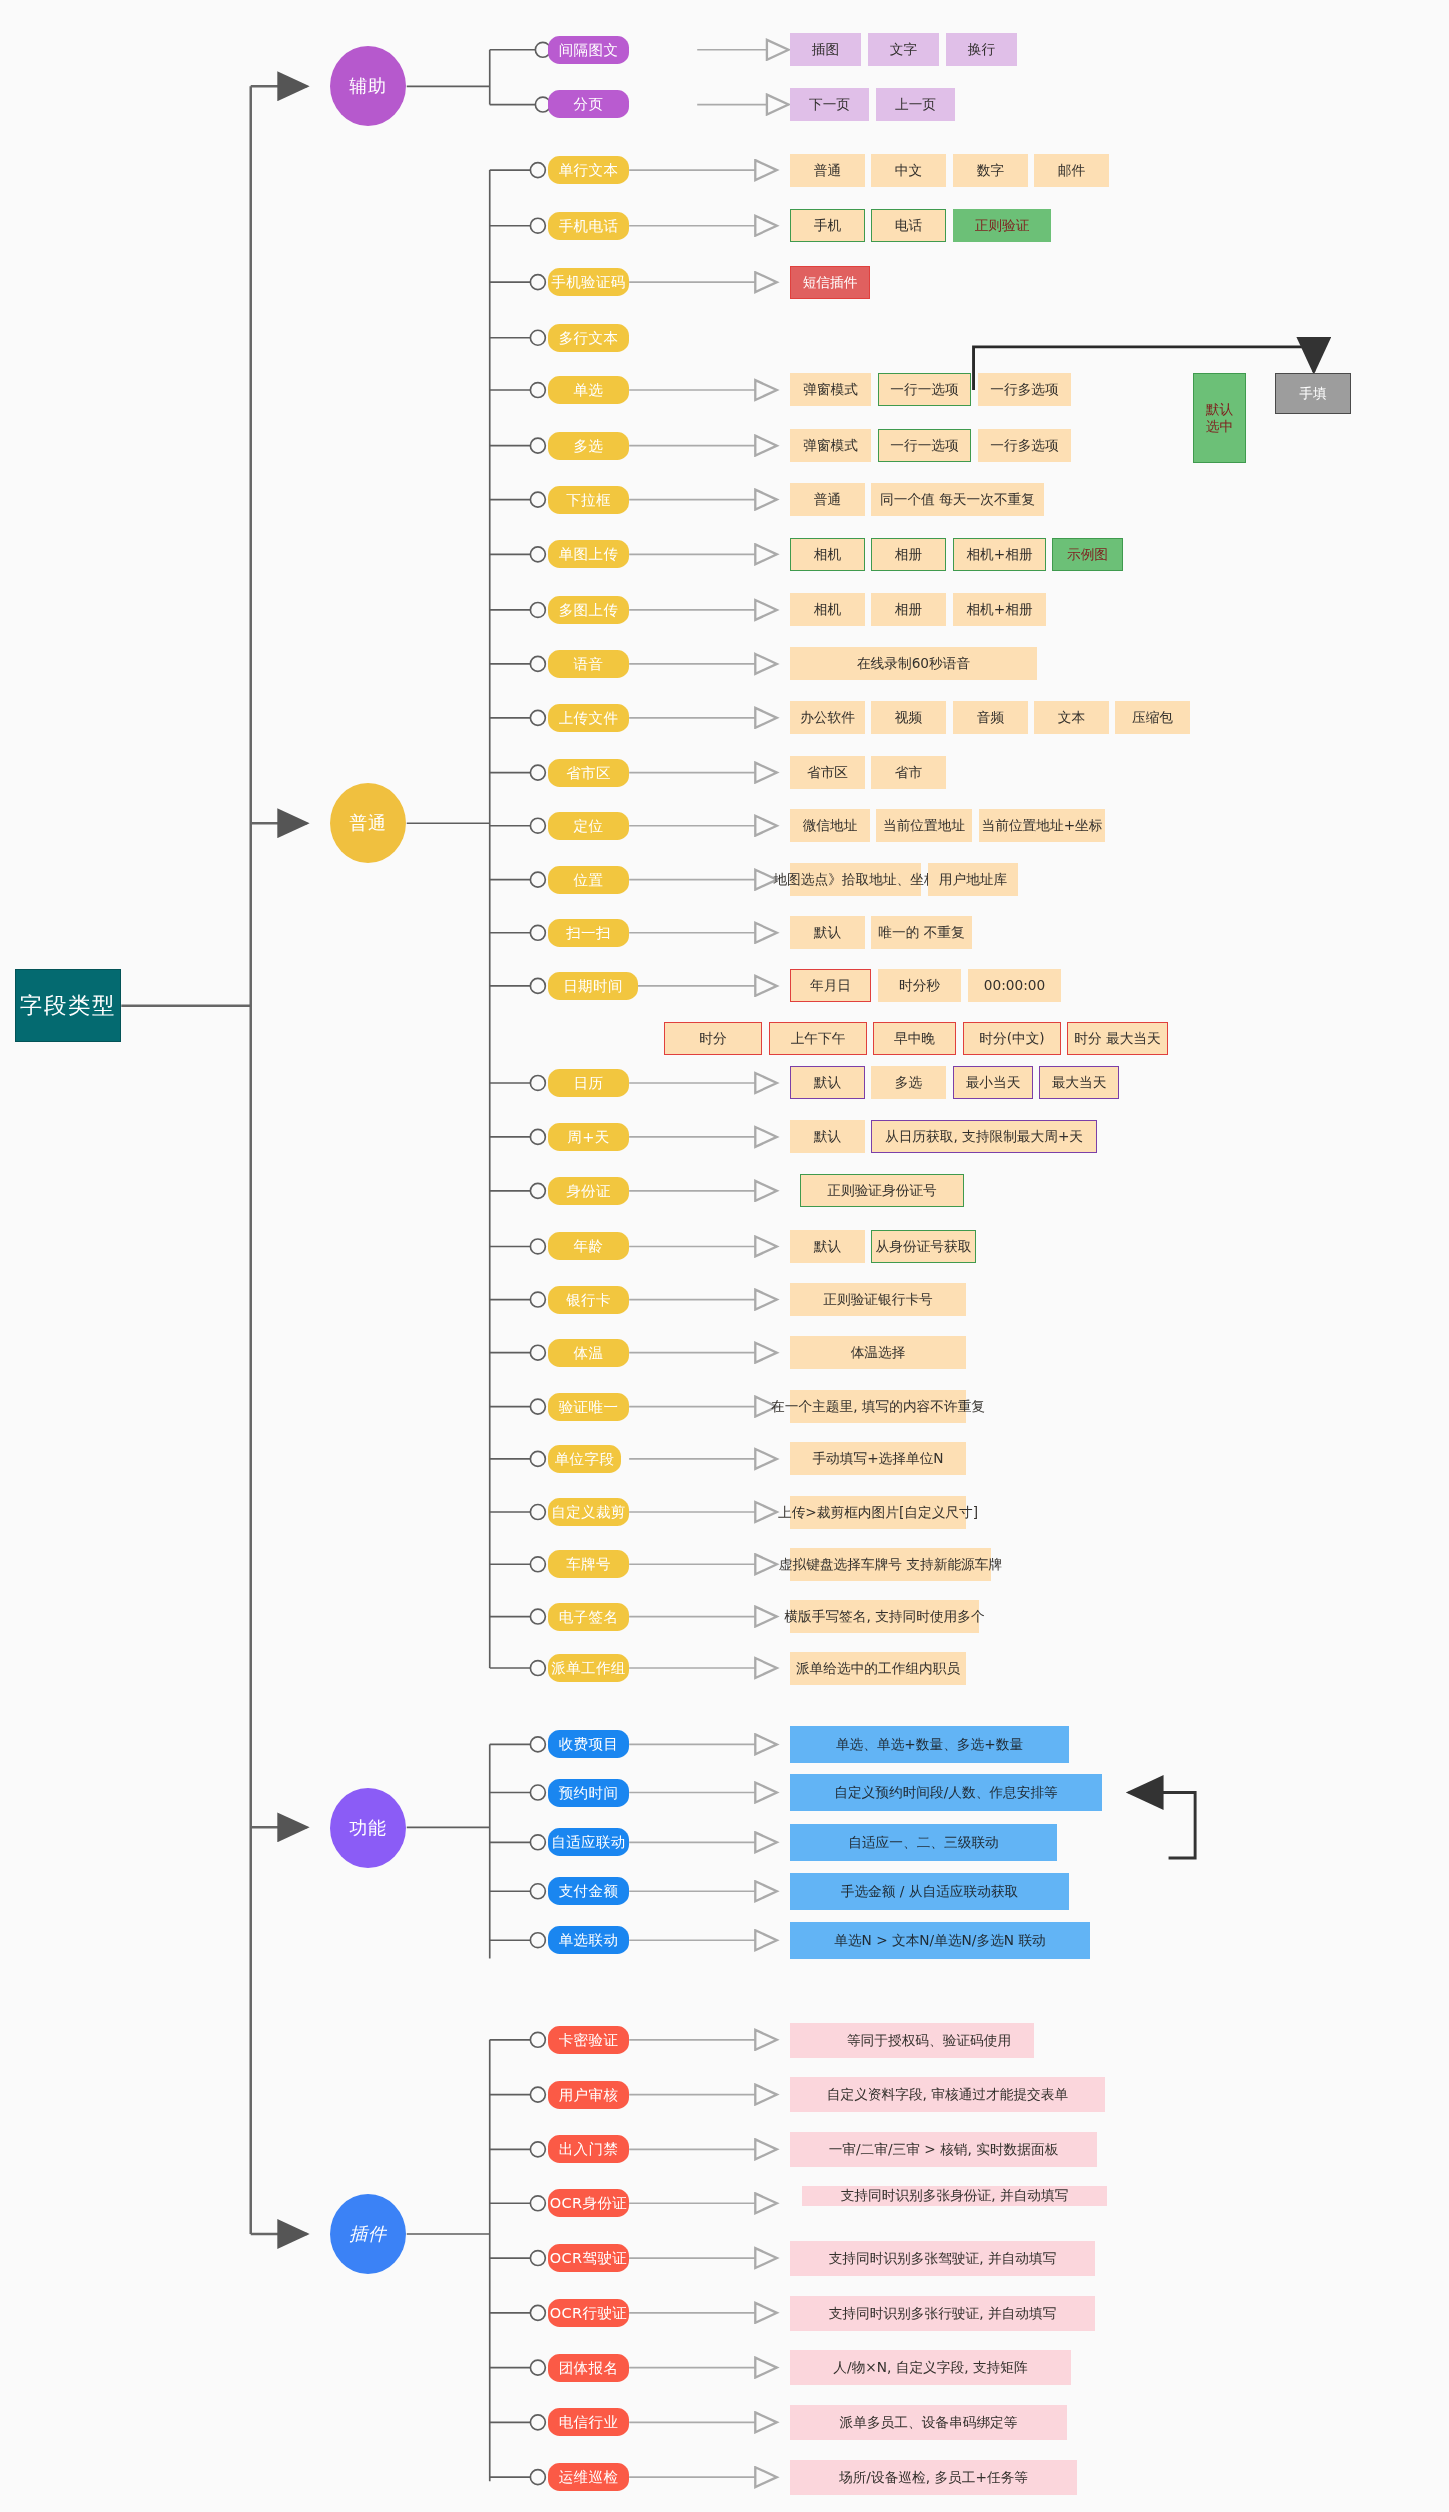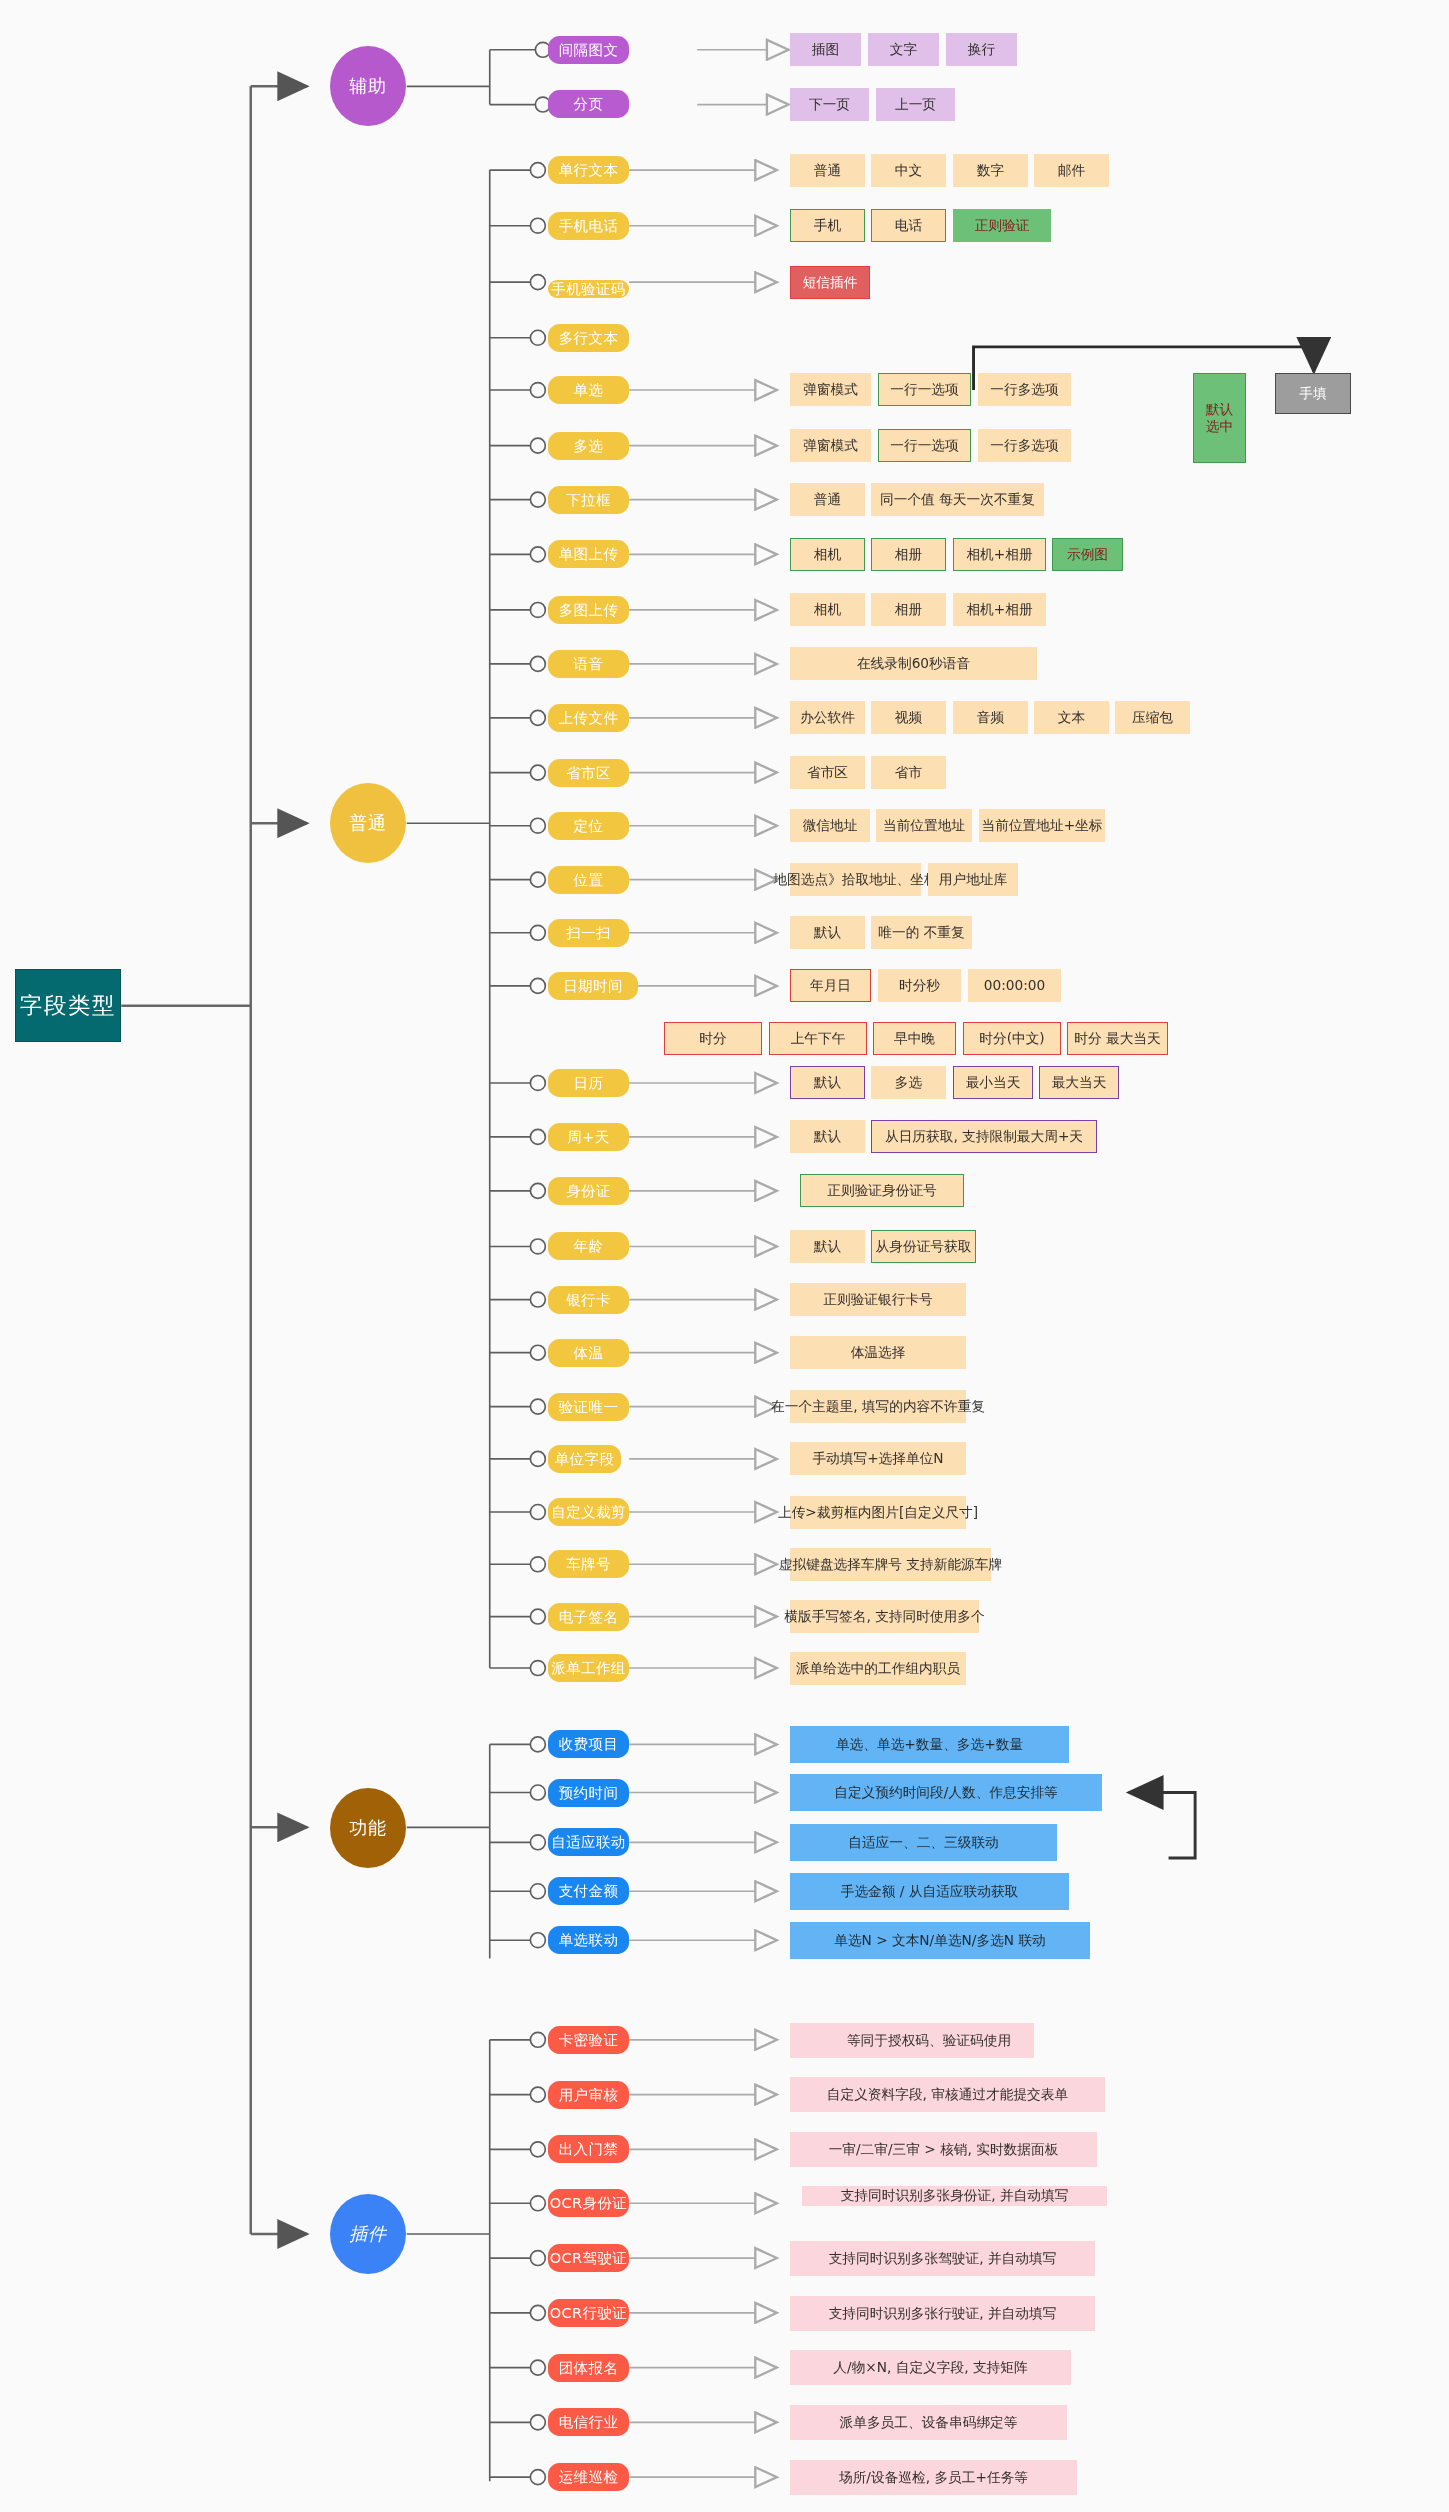--- a/index.html
+++ b/index.html
@@ -18,21 +18,21 @@
     display:flex; align-items:center; justify-content:center;
     font-size:22.4px; letter-spacing:1.7px; border:0.8px solid #035357;
   }
   .ellipse{
     position:absolute; border-radius:50%;
     display:flex; align-items:center; justify-content:center;
     color:#fff; font-size:18px; letter-spacing:0.8px;
   }
   .ell-fuzhu{ background:#b659cd; }
   .ell-putong{ background:#f0c03f; }
-  .ell-gongneng{ background:#a16207; }
+  .ell-gongneng{ background:#8b5cf6; }
   .ell-chajian{ background:#3b82f6;font-style:italic; }
 
   .pill{
     position:absolute; border-radius:11.6px;
     display:flex; align-items:center; justify-content:center;
     color:#fff; font-size:14.5px; letter-spacing:0.4px; white-space:nowrap;
   }
   .pill-purple{ background:#b95bd0; }
   .pill-yellow{ background:#f2c63f; }
   .pill-blue  { background:#1a86f0; }
@@ -295,21 +295,21 @@
       </div>
       <div class="leaf lf-orange bd-green" style="left: 790px; top: 209px; width: 75px; height: 33px;">
         <span>手机</span>
       </div>
       <div class="leaf lf-orange bd-green" style="left: 871px; top: 209px; width: 75px; height: 33px;">
         <span>电话</span>
       </div>
       <div class="leaf lf-green" style="left: 953px; top: 209px; width: 98px; height: 33px;">
         <span>正则验证</span>
       </div>
-      <div class="pill pill-yellow" style="left: 548px; top: 280px; width: 81px; height: 18px;">
+      <div class="pill pill-yellow" style="left: 548px; top: 268px; width: 81px; height: 28px;">
         <span>手机验证码</span>
       </div>
       <div class="leaf lf-red bd-red" style="left: 790px; top: 266px; width: 80px; height: 33px;">
         <span>短信插件</span>
       </div>
       <div class="pill pill-yellow" style="left: 548px; top: 324px; width: 81px; height: 28px;">
         <span>多行文本</span>
       </div>
       <div class="pill pill-yellow" style="left: 548px; top: 376px; width: 81px; height: 28px;">
         <span>单选</span>

